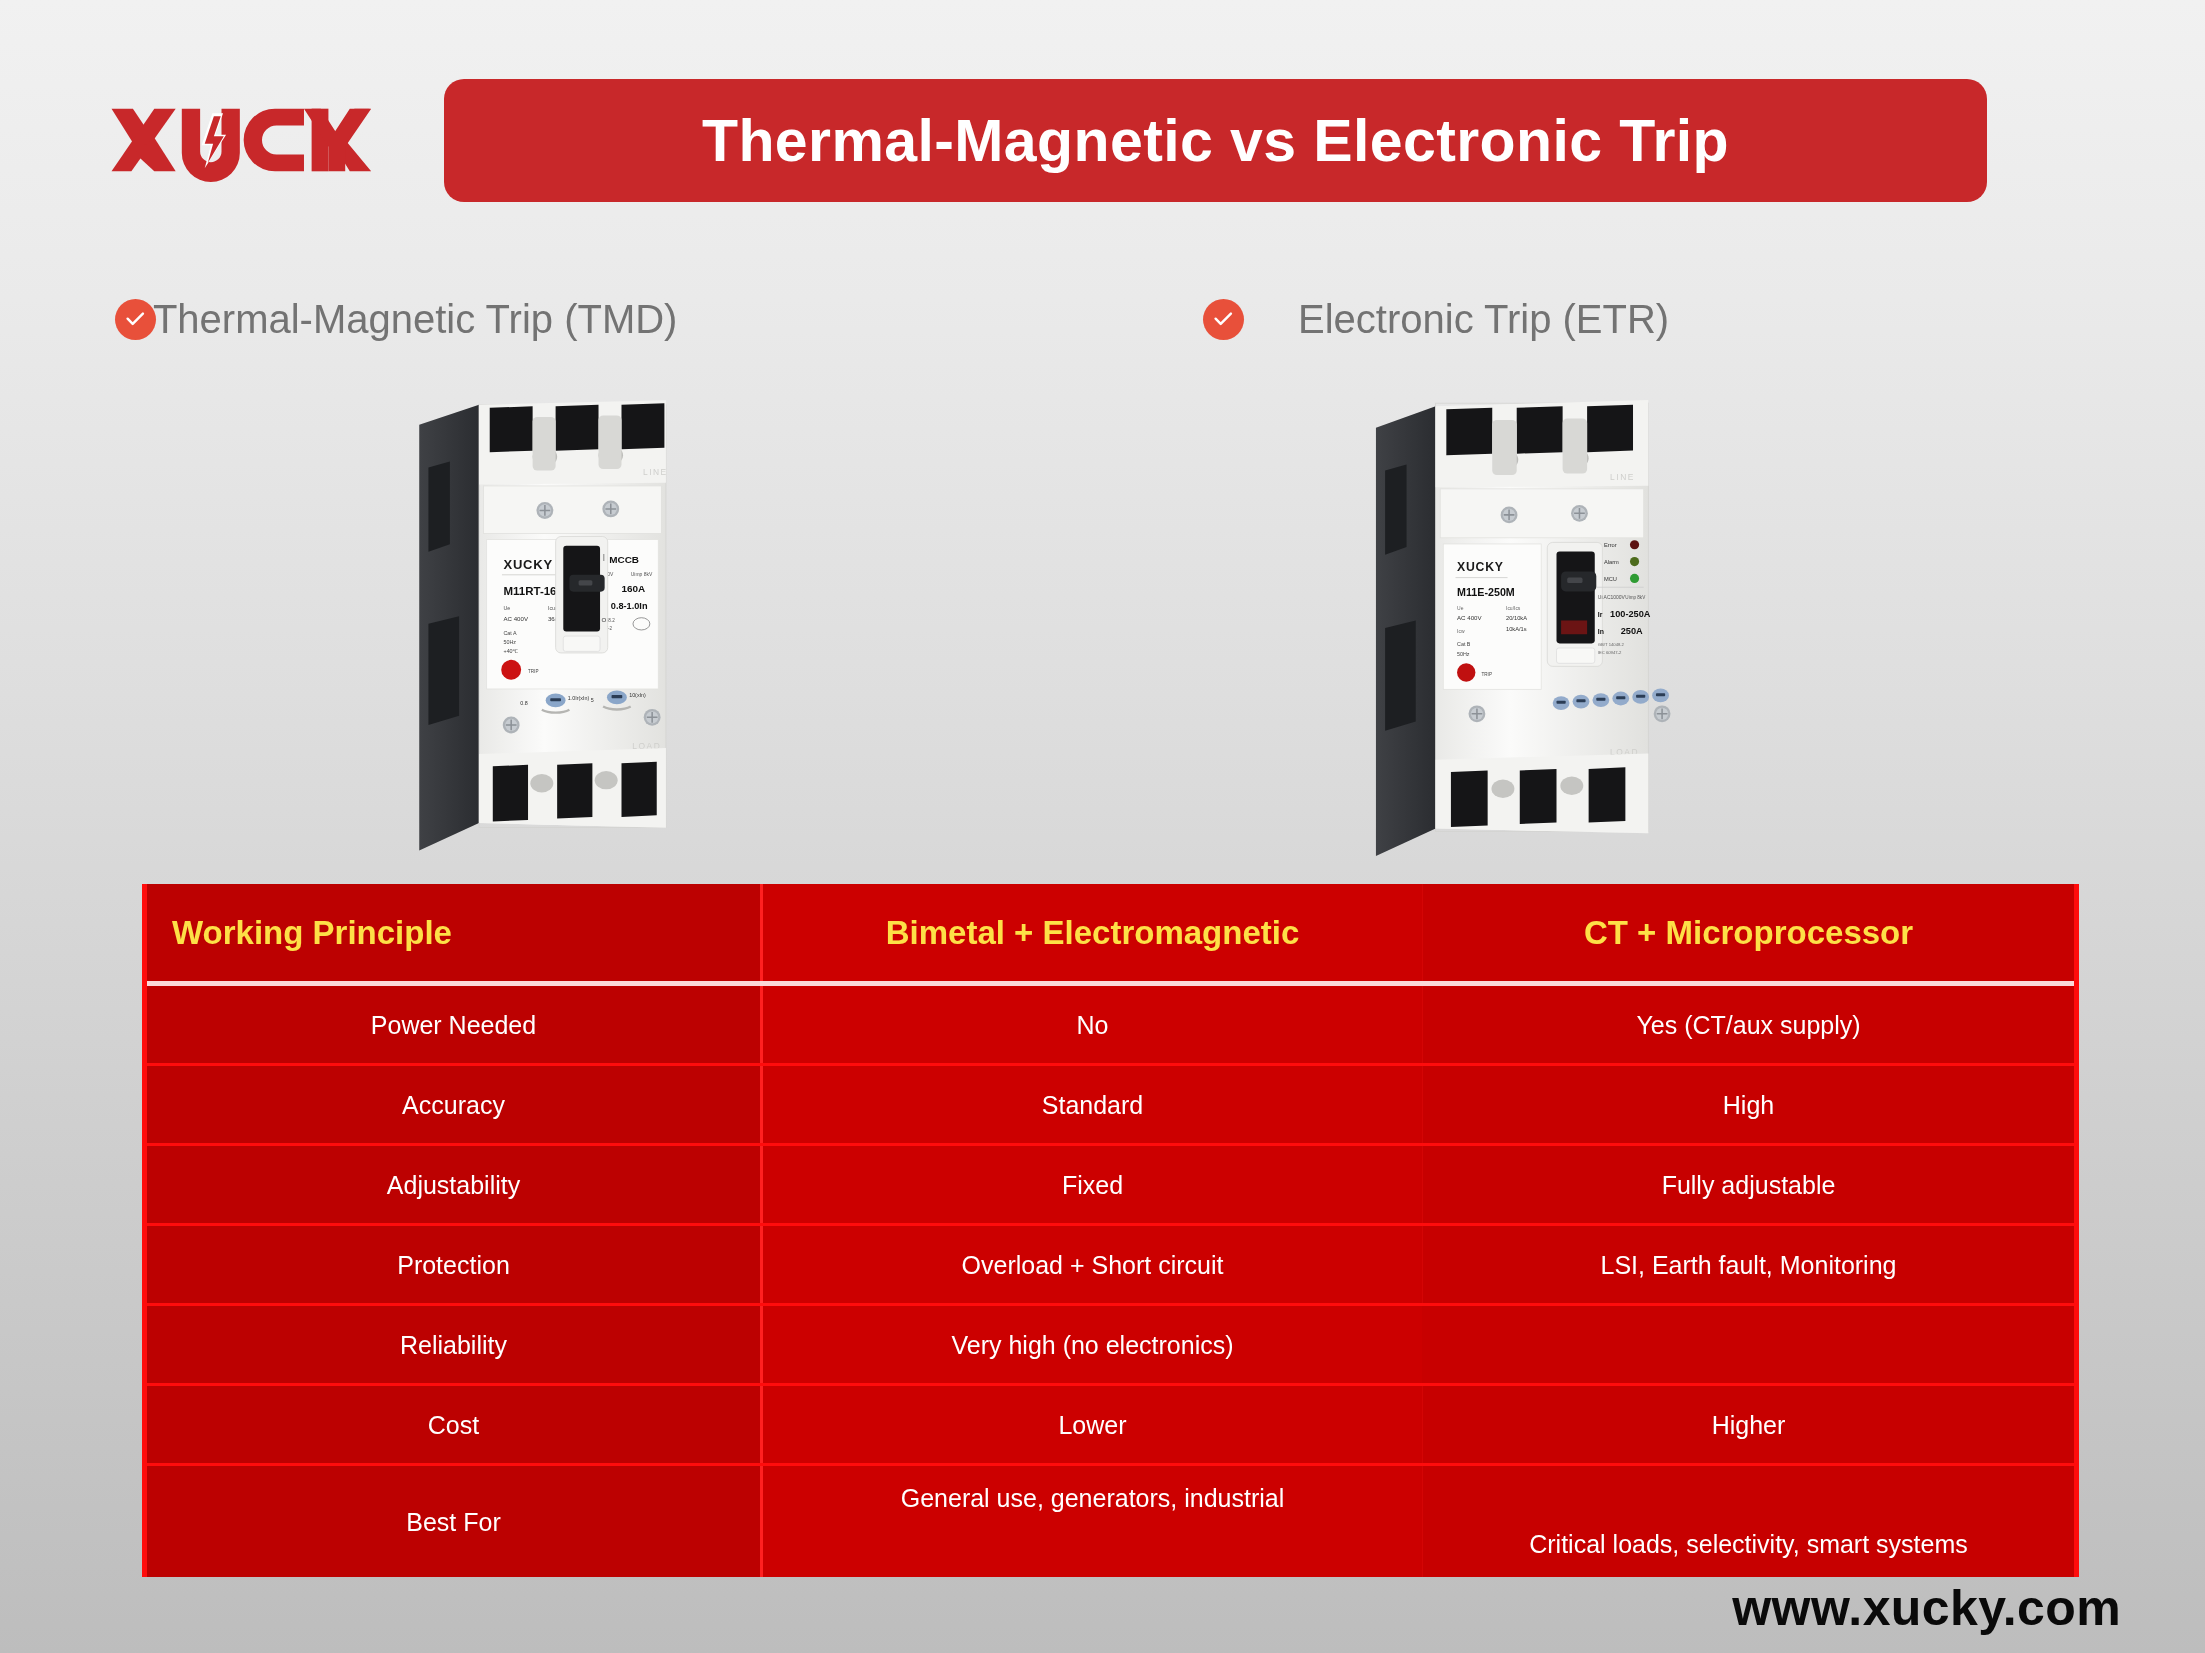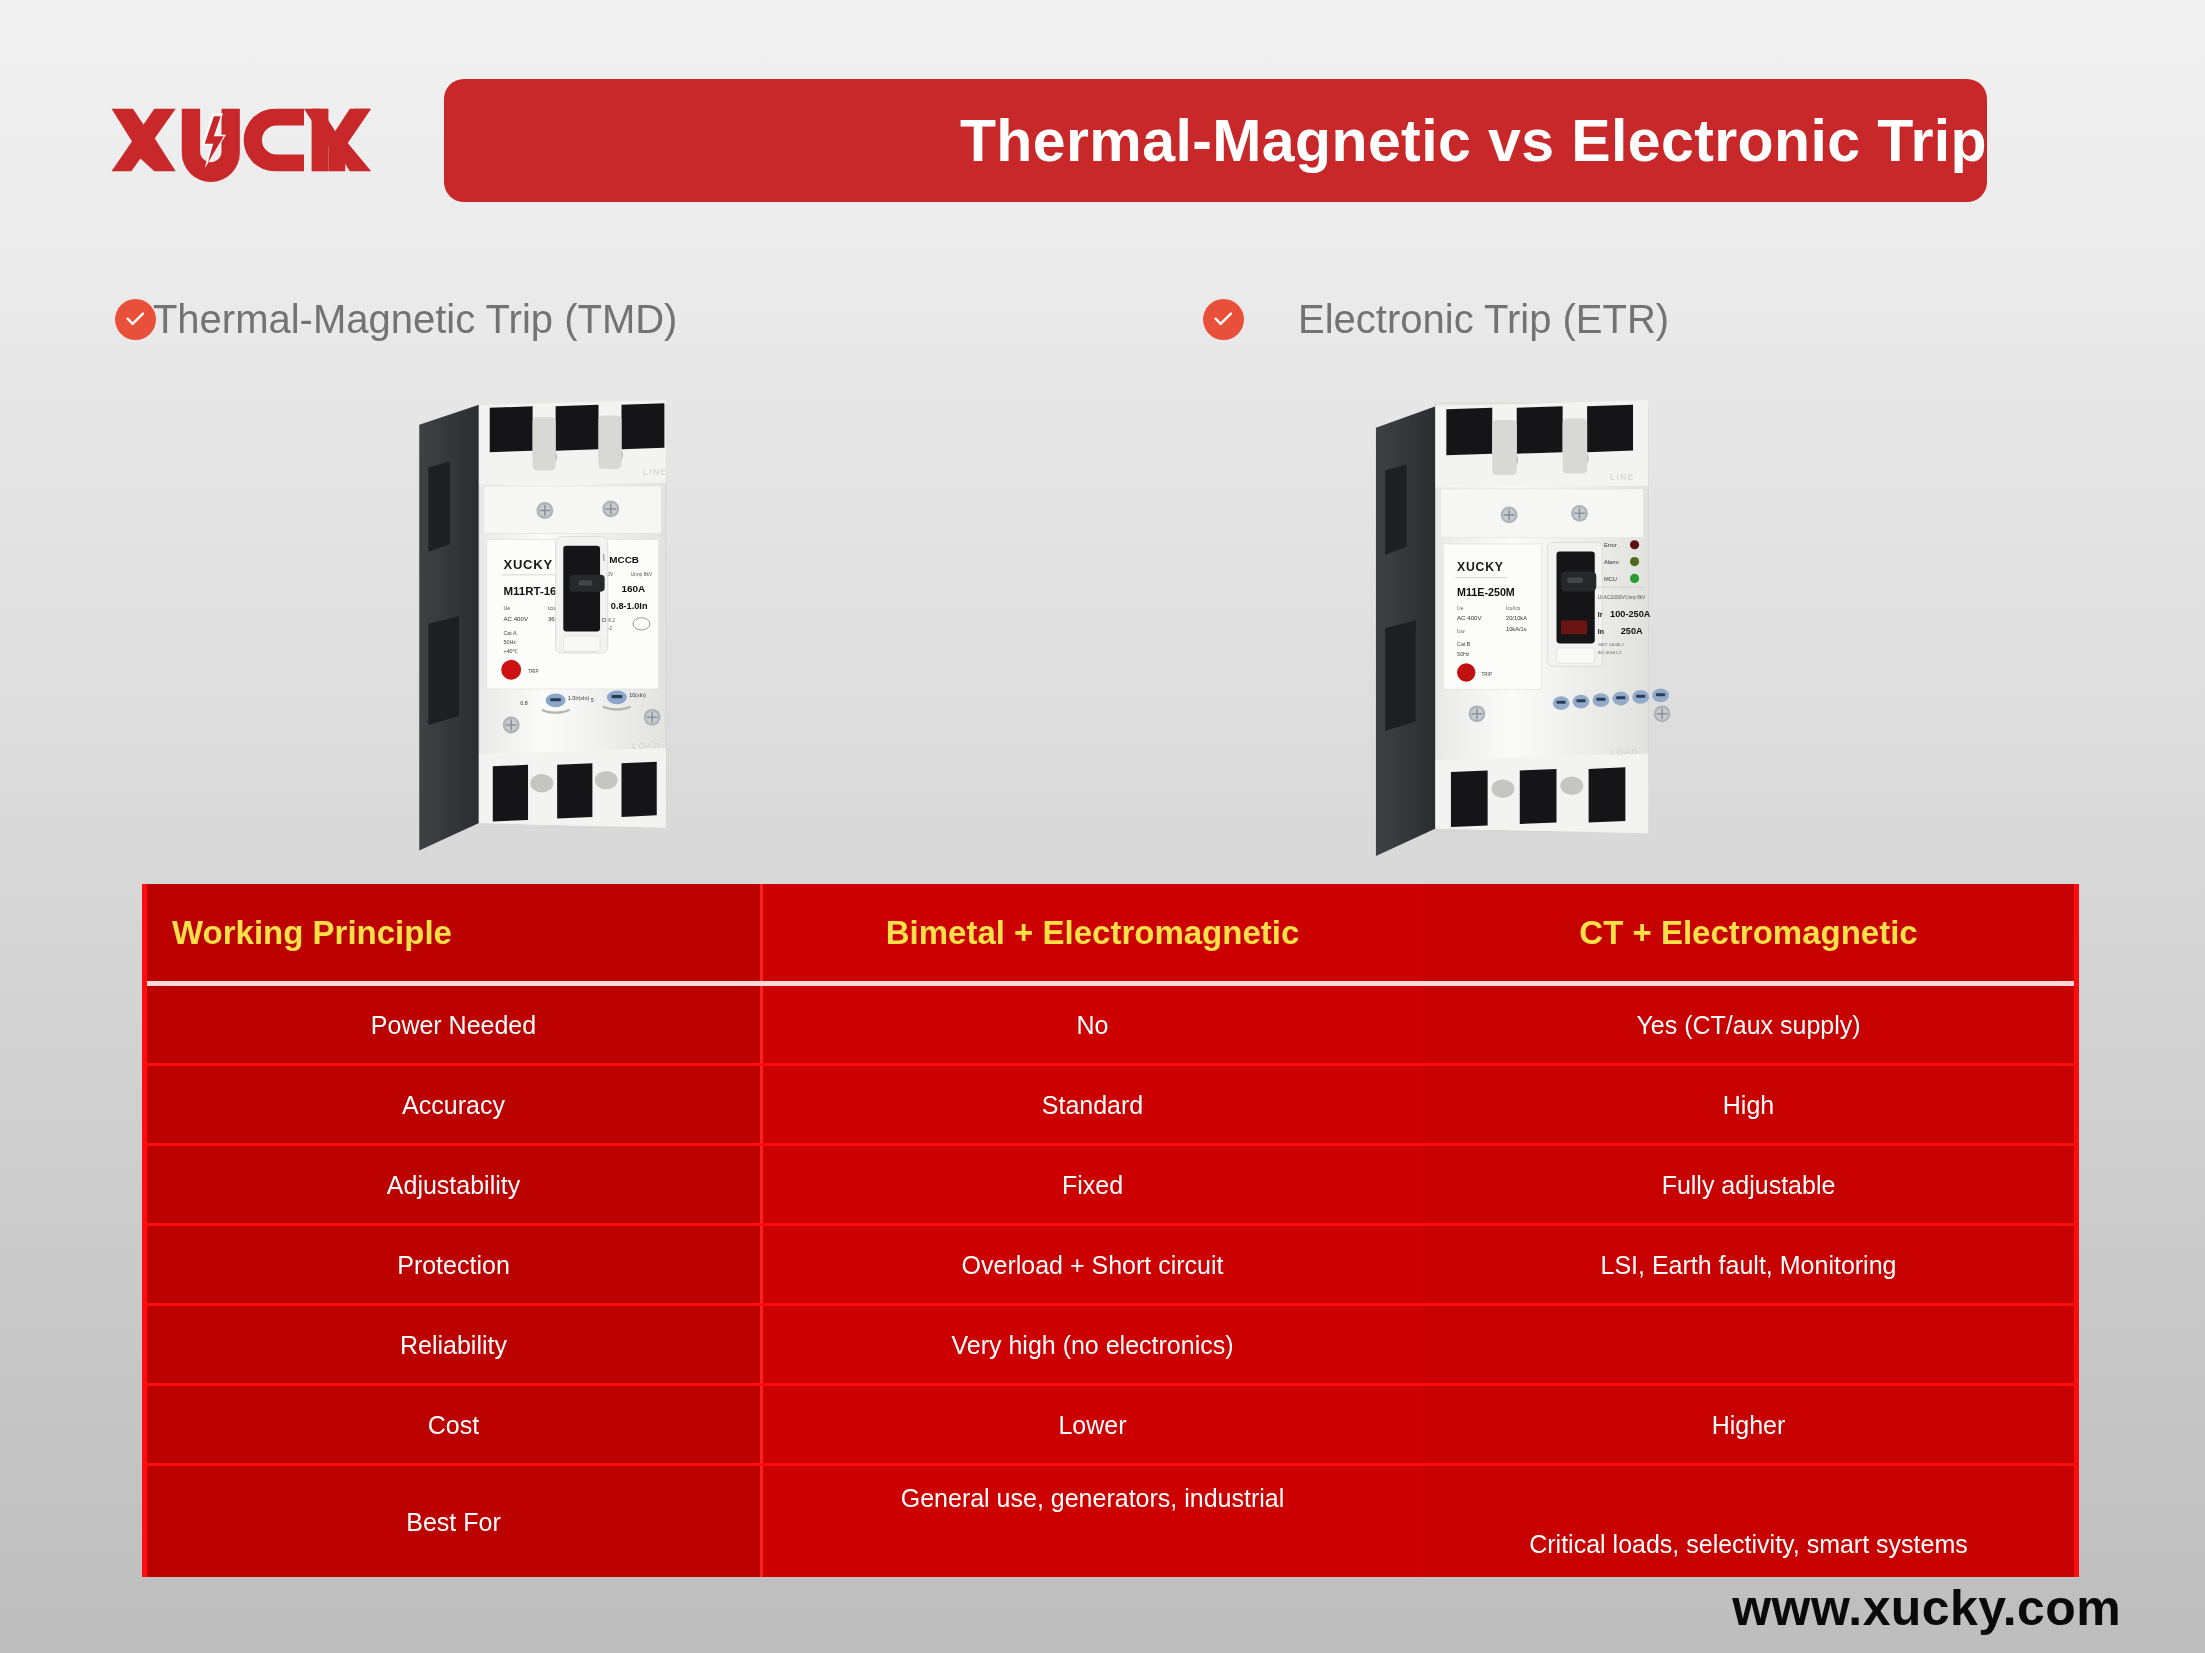--- a/index.html
+++ b/index.html
@@ -18,21 +18,21 @@
     position:absolute; left:111px; top:98px;
     width:276px; height:84px;
   }
   #brand-logo svg { display:block; width:276px; height:84px; }
 
   #title-banner {
     position:absolute; left:444px; top:79px;
     width:1543px; height:123px;
     background:#C8282A;
     border-radius:20px;
-    display:flex; align-items:center; justify-content:flex-end;
+    display:flex; align-items:center; justify-content:center;
   }
   #title-banner .ttl {
     color:#ffffff;
     font-size:59px;
     font-weight:bold;
     letter-spacing:0.4px;
     white-space:nowrap;
   }
 
   
@@ -388,21 +388,21 @@
       <ellipse cx="262" cy="512" rx="15" ry="12"></ellipse>
     </g>
   </svg>
 </div>
 
 <div id="comparison-table">
 
   <div class="trow thead">
     <div class="tcell c1">Working Principle</div>
     <div class="tcell c2">Bimetal + Electromagnetic</div>
-    <div class="tcell c3">CT + Electromagnetic</div>
+    <div class="tcell c3">CT + Microprocessor</div>
   </div>
 
   <div class="trow tbody-row">
     <div class="tcell c1">Power Needed</div>
     <div class="tcell c2">No</div>
     <div class="tcell c3">Yes (CT/aux supply)</div>
   </div>
 
   <div class="trow tbody-row">
     <div class="tcell c1">Accuracy</div>

